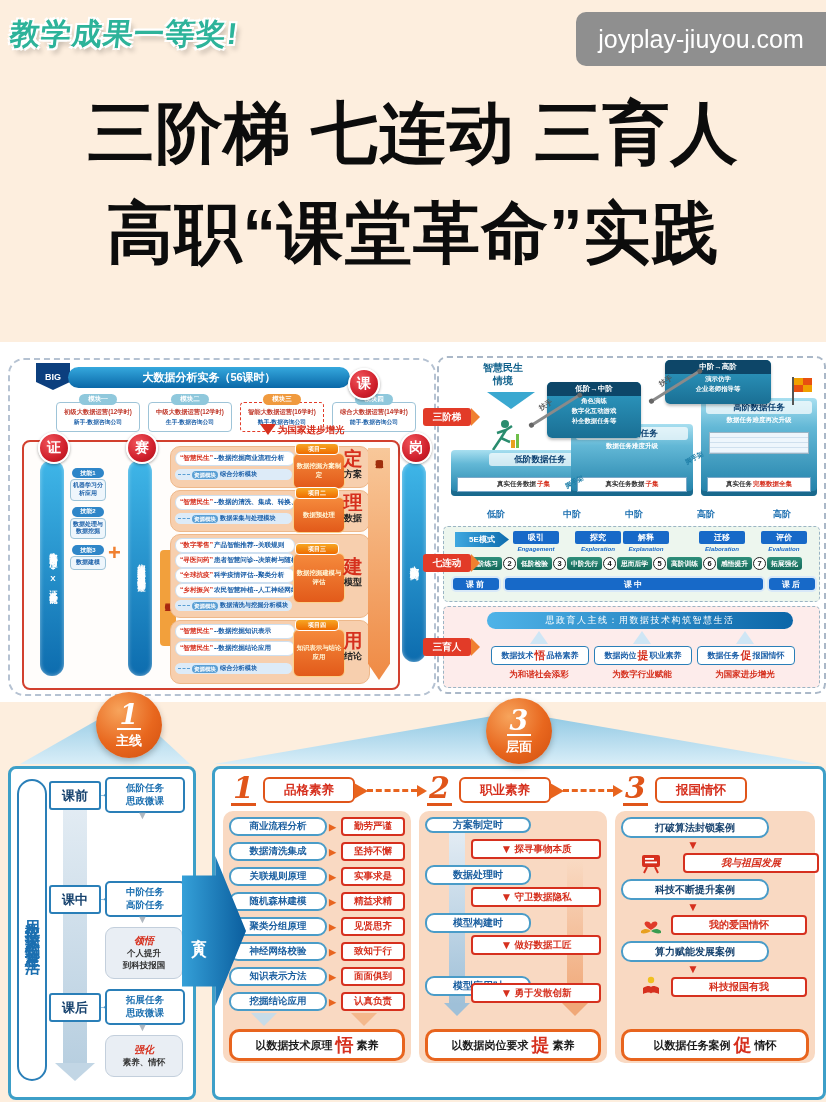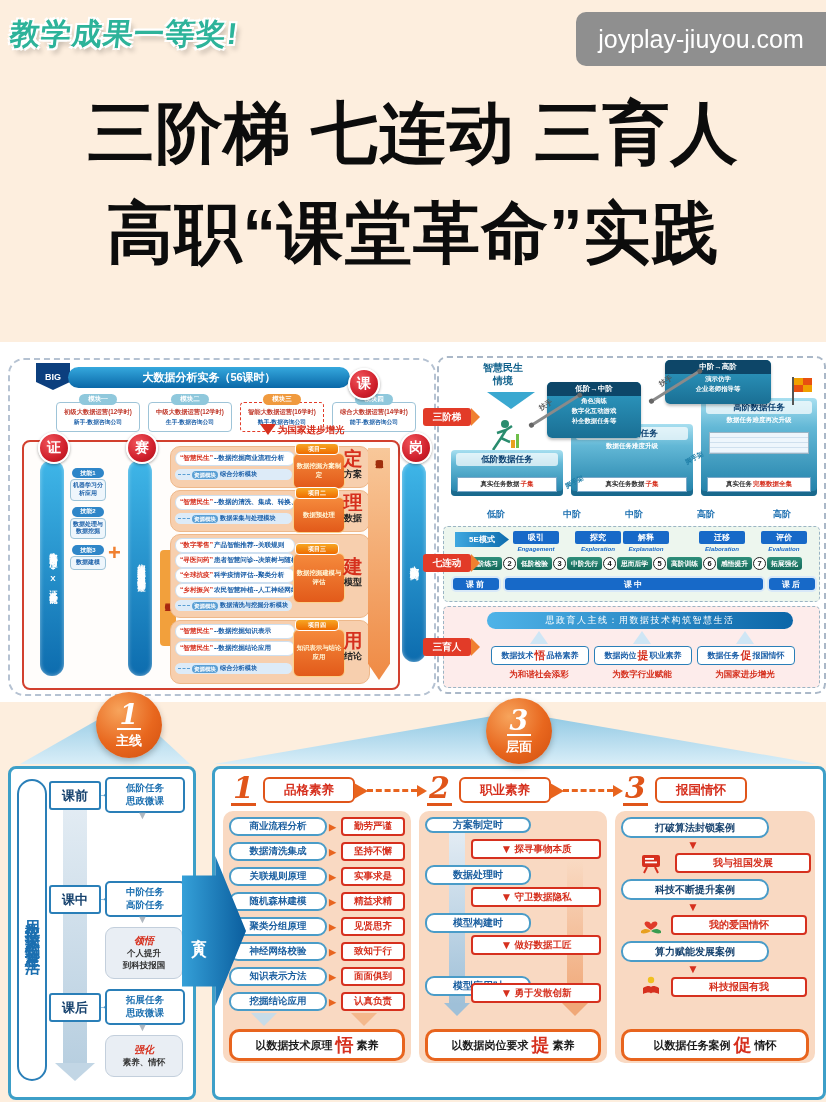--- a/index.html
+++ b/index.html
@@ -379,21 +379,21 @@
     </div>
     <div class="ctx-arrow"></div>
 
     <svg class="abs" style="left:46px;top:60px;" width="34" height="34" viewBox="0 0 34 34">
       <circle cx="20" cy="6" r="4" fill="#2a8c6e"></circle>
       <path d="M8 32 L16 20 L21 12 M16 20 L25 24 M12 15 L21 12 L27 8" stroke="#2a8c6e" stroke-width="2.5" fill="none"></path>
       <rect x="26" y="22" width="4" height="8" fill="#e8a020"></rect>
         <rect x="31" y="16" width="4" height="14" fill="#6fbf4a"></rect>
     </svg>
 
-    <div class="step" style="left:12px;top:92px;width:112px;height:46px;">
+    <div class="step" style="left:12px;top:92px;width:112px;height:46px;padding-left:33px;">
       <div class="s-title">低阶数据任务</div>
       <div class="s-sub"></div>
       <div class="s-data">
         <span class="pre">真实任务数据</span>
           <span class="key">子集</span>
       </div>
     </div>
     <div class="step" style="left:132px;top:66px;width:122px;height:72px;">
       <div class="s-title">中阶数据任务</div>
       <div class="s-sub">数据任务难度升级</div>
@@ -667,21 +667,21 @@
     <div class="col-peach" style="left:400px;width:200px;">
       <div class="p-label" style="left:6px;top:6px;width:148px;height:21px;font-size:10px;border-width:2.5px;border-radius:10px;color:#16426e;">打破算法封锁案例</div>
       <span class="red-dn" style="left:72px;top:27px;">▼</span>
       <svg class="abs" style="left:24px;top:40px;" width="24" height="24" viewBox="0 0 24 24">
         <rect x="3" y="4" width="18" height="12" rx="2" fill="#d6301e"></rect>
         <rect x="6" y="7" width="9" height="1.8" fill="#fff"></rect>
           <rect x="6" y="10.5" width="12" height="1.8" fill="#fff"></rect>
         <line x1="8" y1="16" x2="5" y2="22" stroke="#d6301e" stroke-width="2"></line>
           <line x1="16" y1="16" x2="19" y2="22" stroke="#d6301e" stroke-width="2"></line>
       </svg>
-      <div class="p-red" style="left:60px;top:42px;width:136px;height:20px;font-size:10px;">我与祖国发展</div>
+      <div class="p-red" style="left:68px;top:42px;width:136px;height:20px;font-size:10px;font-style:italic;">我与祖国发展</div>
 
       <div class="p-label" style="left:6px;top:68px;width:148px;height:21px;font-size:10px;border-width:2.5px;border-radius:10px;color:#16426e;">科技不断提升案例</div>
       <span class="red-dn" style="left:72px;top:89px;">▼</span>
       <svg class="abs" style="left:24px;top:102px;" width="24" height="24" viewBox="0 0 24 24">
         <path d="M12 11 C10 7 4 8 6 12 C7 14 12 17 12 17 C12 17 17 14 18 12 C20 8 14 7 12 11 Z" fill="#e03a2a"></path>
         <path d="M2 18 C6 15 9 16 12 18 C9 20 5 21 2 20 Z" fill="#e8a020"></path>
         <path d="M22 18 C18 15 15 16 12 18 C15 20 19 21 22 20 Z" fill="#3a9c50"></path>
       </svg>
       <div class="p-red" style="left:56px;top:104px;width:136px;height:20px;font-size:10px;">我的爱国情怀</div>
 

